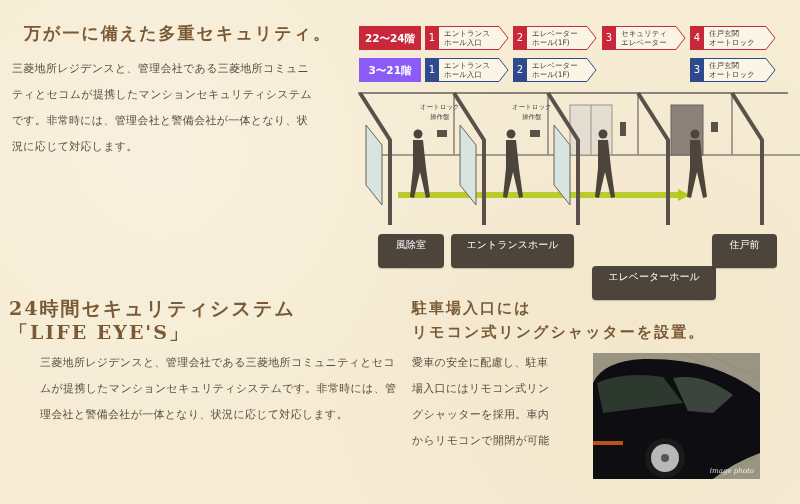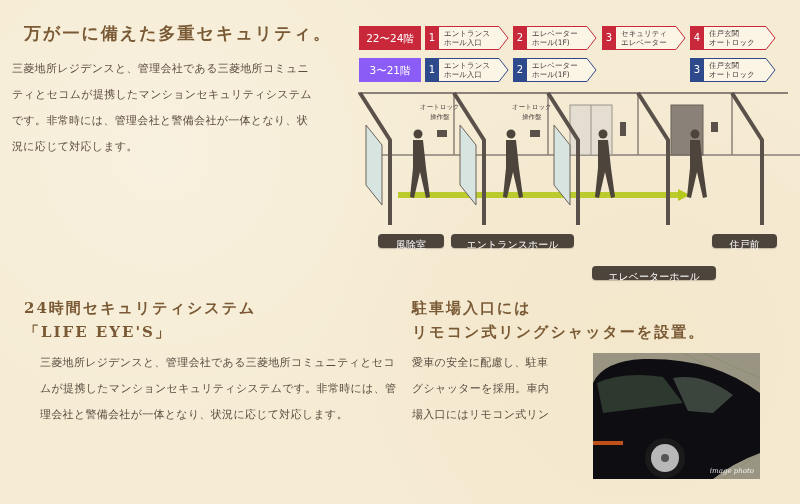--- a/index.html
+++ b/index.html
@@ -25,45 +25,45 @@
       color: #5a4d40;
       letter-spacing: 0.3px;
     }
     #sec1-title { position: absolute; left: 24px; top: 22px; font-size: 17px; }
     #sec1-text { position: absolute; left: 12px; top: 56px; width: 306px; }
 
     
     .flow-row { position: absolute; left: 359px; height: 24px; }
     .floor-label {
       position: absolute; left: 0; top: 0; width: 62px; height: 24px;
-      color: #fff; font-size: 10.5px; text-align: center; line-height: 24px;
+      color: #fff; font-size: 10.5px; text-align: center; line-height: 24px; font-weight: bold;
     }
     .step {
       position: absolute; top: 0; height: 24px;
     }
     .step svg { position: absolute; left: 0; top: 0; }
     .step .num {
       position: absolute; left: 0; top: 0; width: 14px; height: 24px;
       color: #fff; font-size: 10px; text-align: center; line-height: 24px;
     }
     .step .lbl {
       position: absolute; left: 19px; top: 3px; font-size: 7.5px; line-height: 9px; color: #4a4040;
       white-space: pre;
     }
 
     
     #illustration { position: absolute; left: 358px; top: 90px; width: 442px; height: 140px; }
     .zone-labels { position: absolute; top: 234px; left: 378px; height: 22px; }
     .zone-label {
-      position: absolute; top: 0; height: 14px; background: #4d443c; color: #fff;
+      position: absolute; top: 0; height: 34px; background: #4d443c; color: #fff;
       border-radius: 4px; font-size: 10px; text-align: center; line-height: 22px;
       box-shadow: 0 1px 1px rgba(0,0,0,0.2);
     }
 
-    #sec2-title { position: absolute; left: 24px; top: 296px; font-size: 15px; line-height: 24px; }
+    #sec2-title { position: absolute; left: 9px; top: 296px; font-size: 19px; line-height: 24px; }
     #sec2-text { position: absolute; left: 40px; top: 350px; width: 370px; }
     #sec3-title { position: absolute; left: 412px; top: 296px; font-size: 15px; line-height: 24px; }
     #sec3-text { position: absolute; left: 412px; top: 350px; width: 150px; }
 
     #car-photo {
       position: absolute; left: 593px; top: 353px; width: 167px; height: 126px;
       background: linear-gradient(135deg, #c8b8a0 0%, #a89880 40%, #8a8a78 100%);
       overflow: hidden;
     }
     .caption {
@@ -224,22 +224,23 @@
   <div>ムが提携したマンションセキュリティシステムです。非常時には、管</div>
   <div>理会社と警備会社が一体となり、状況に応じて対応します。</div>
 </div>
 
 <h2 id="sec3-title" class="heading">
   <div>駐車場入口には</div>
   <div>リモコン式リングシャッターを設置。</div>
 </h2>
 <div id="sec3-text" class="body-text">
   <div>愛車の安全に配慮し、駐車</div>
+  <div>場入口にはリモコン式リン</div>
   <div>グシャッターを採用。車内</div>
-  <div>場入口にはリモコン式リン</div>
+  <div>からリモコンで開閉が可能</div>
 </div>
 
 <div id="car-photo">
   <svg width="167" height="126" viewBox="0 0 167 126">
     <rect x="0" y="0" width="167" height="126" fill="#9a9482"></rect>
     <g stroke="#7a8a5a" stroke-width="0.8" opacity="0.6">
       <line x1="90" y1="0" x2="167" y2="40"></line>
         <line x1="110" y1="0" x2="167" y2="25"></line>
       <line x1="100" y1="126" x2="167" y2="80"></line>
         <line x1="130" y1="126" x2="167" y2="100"></line>

